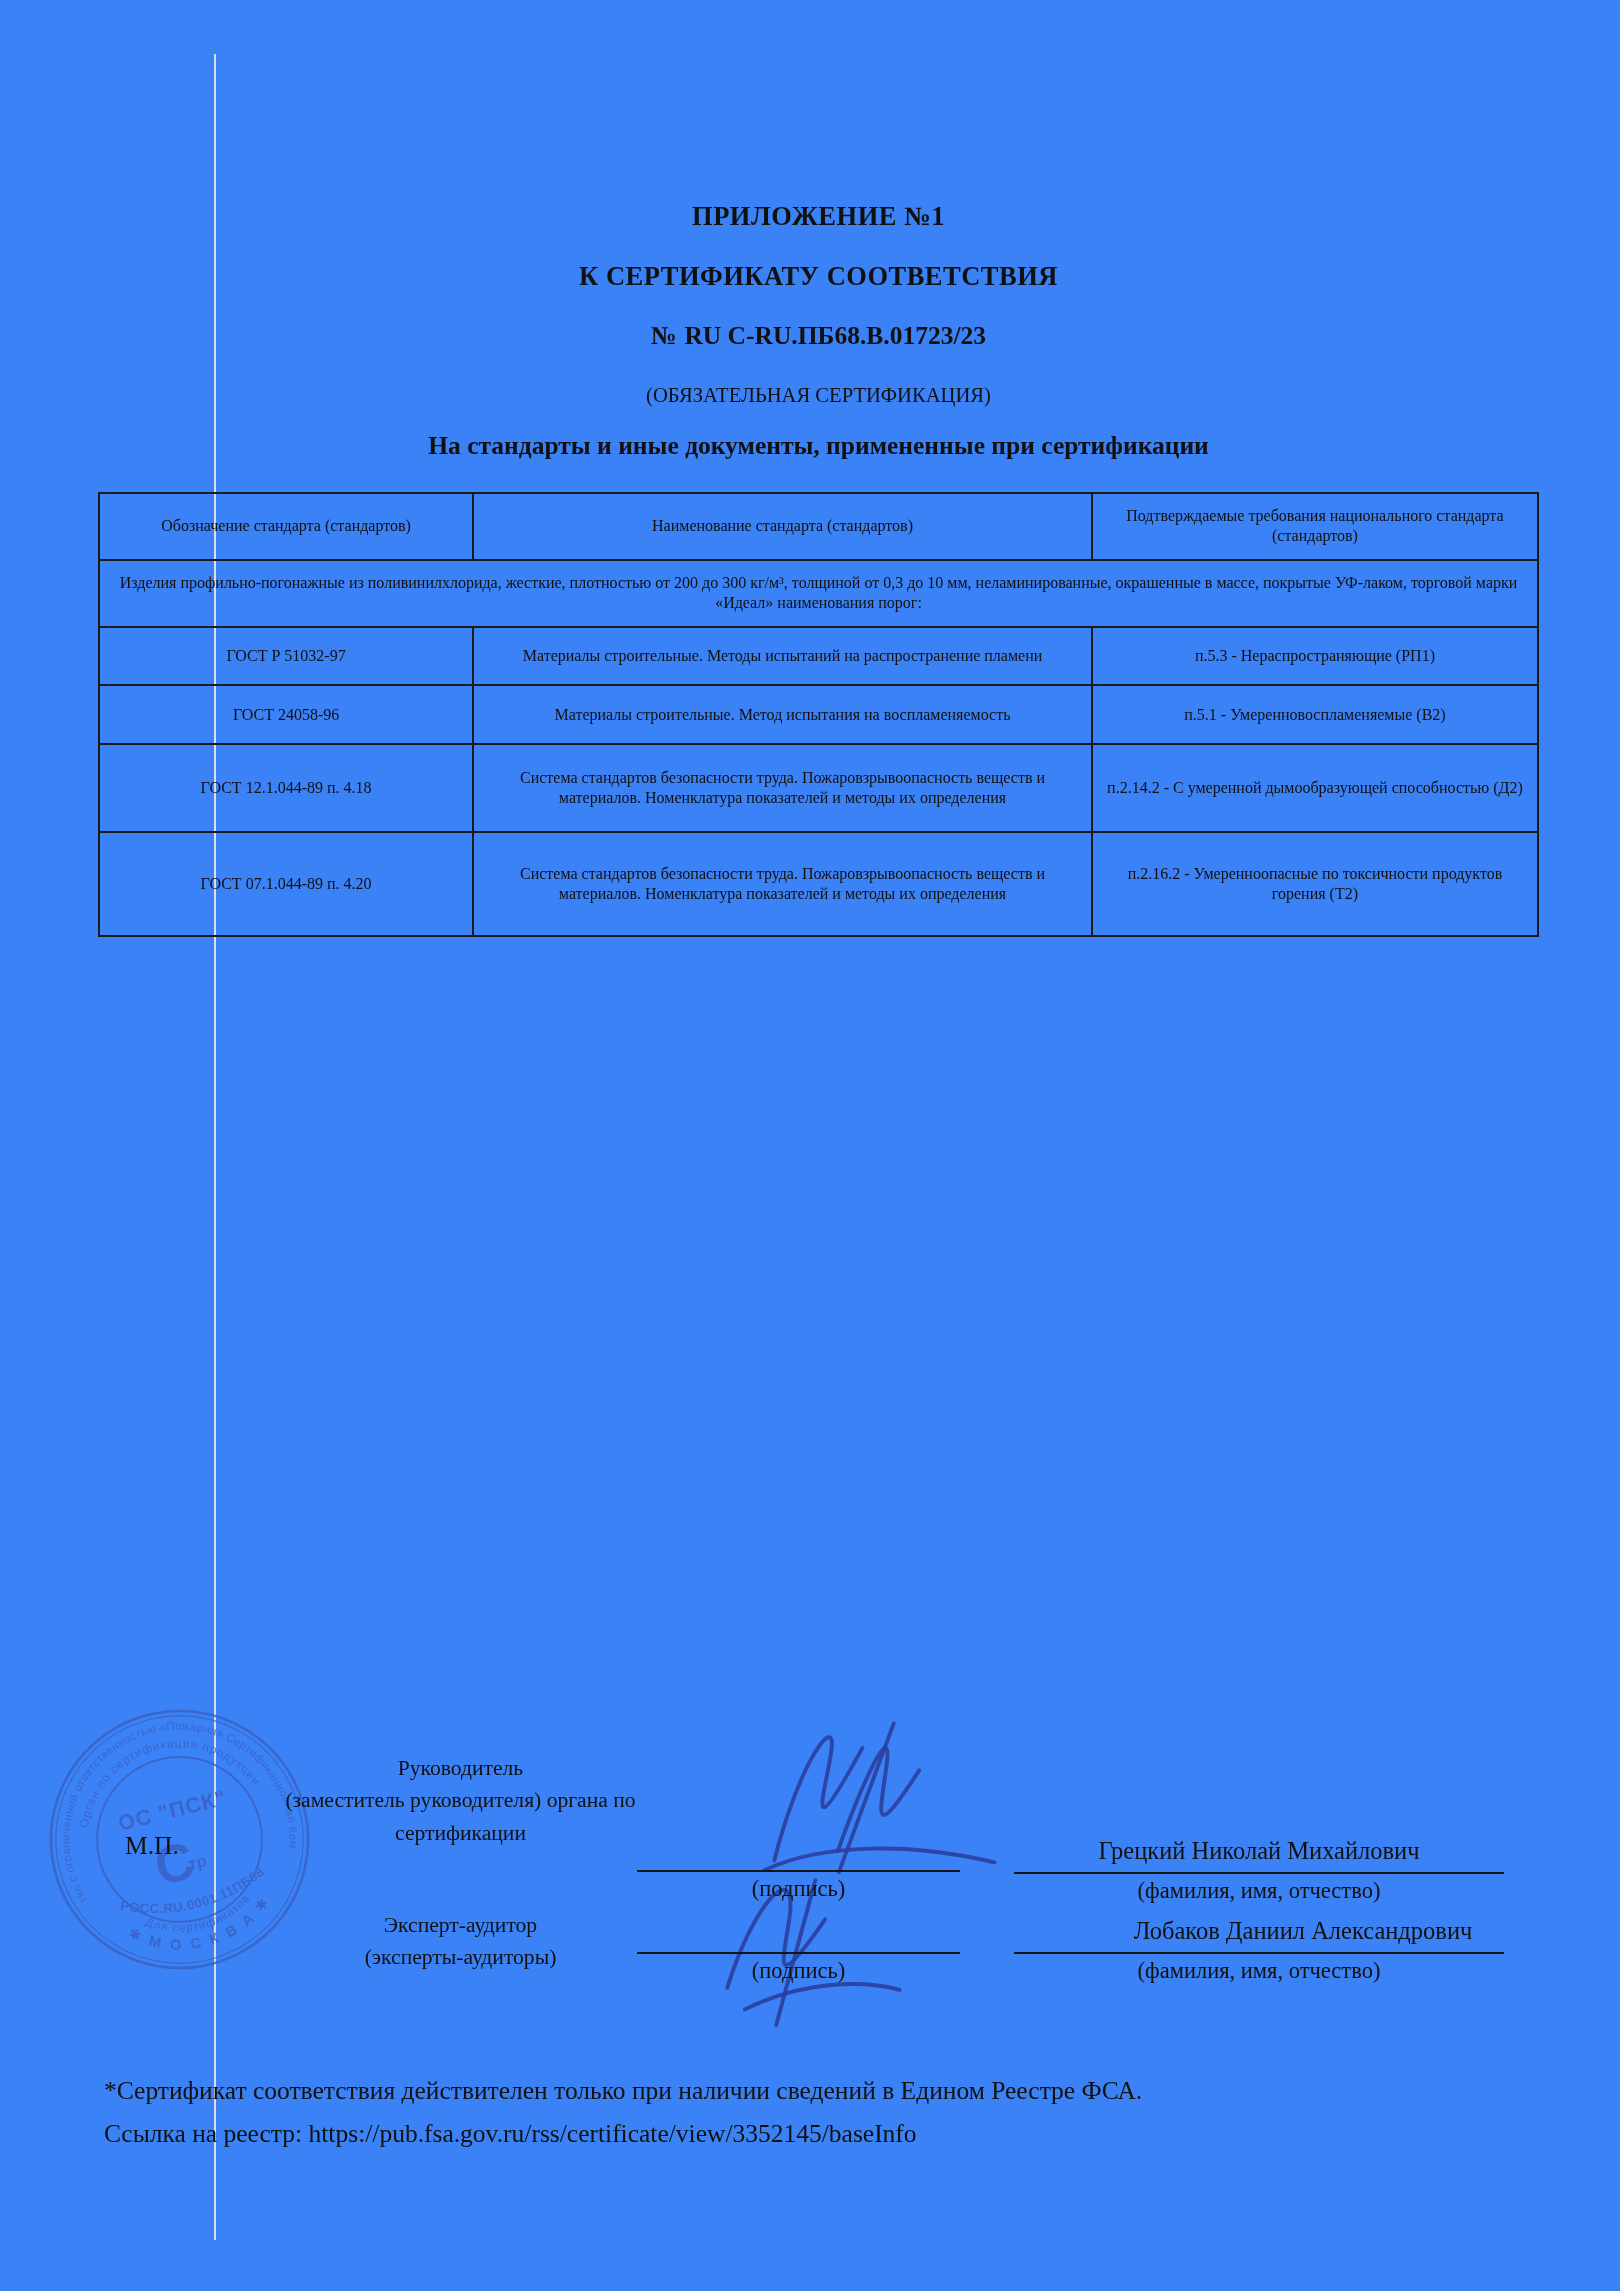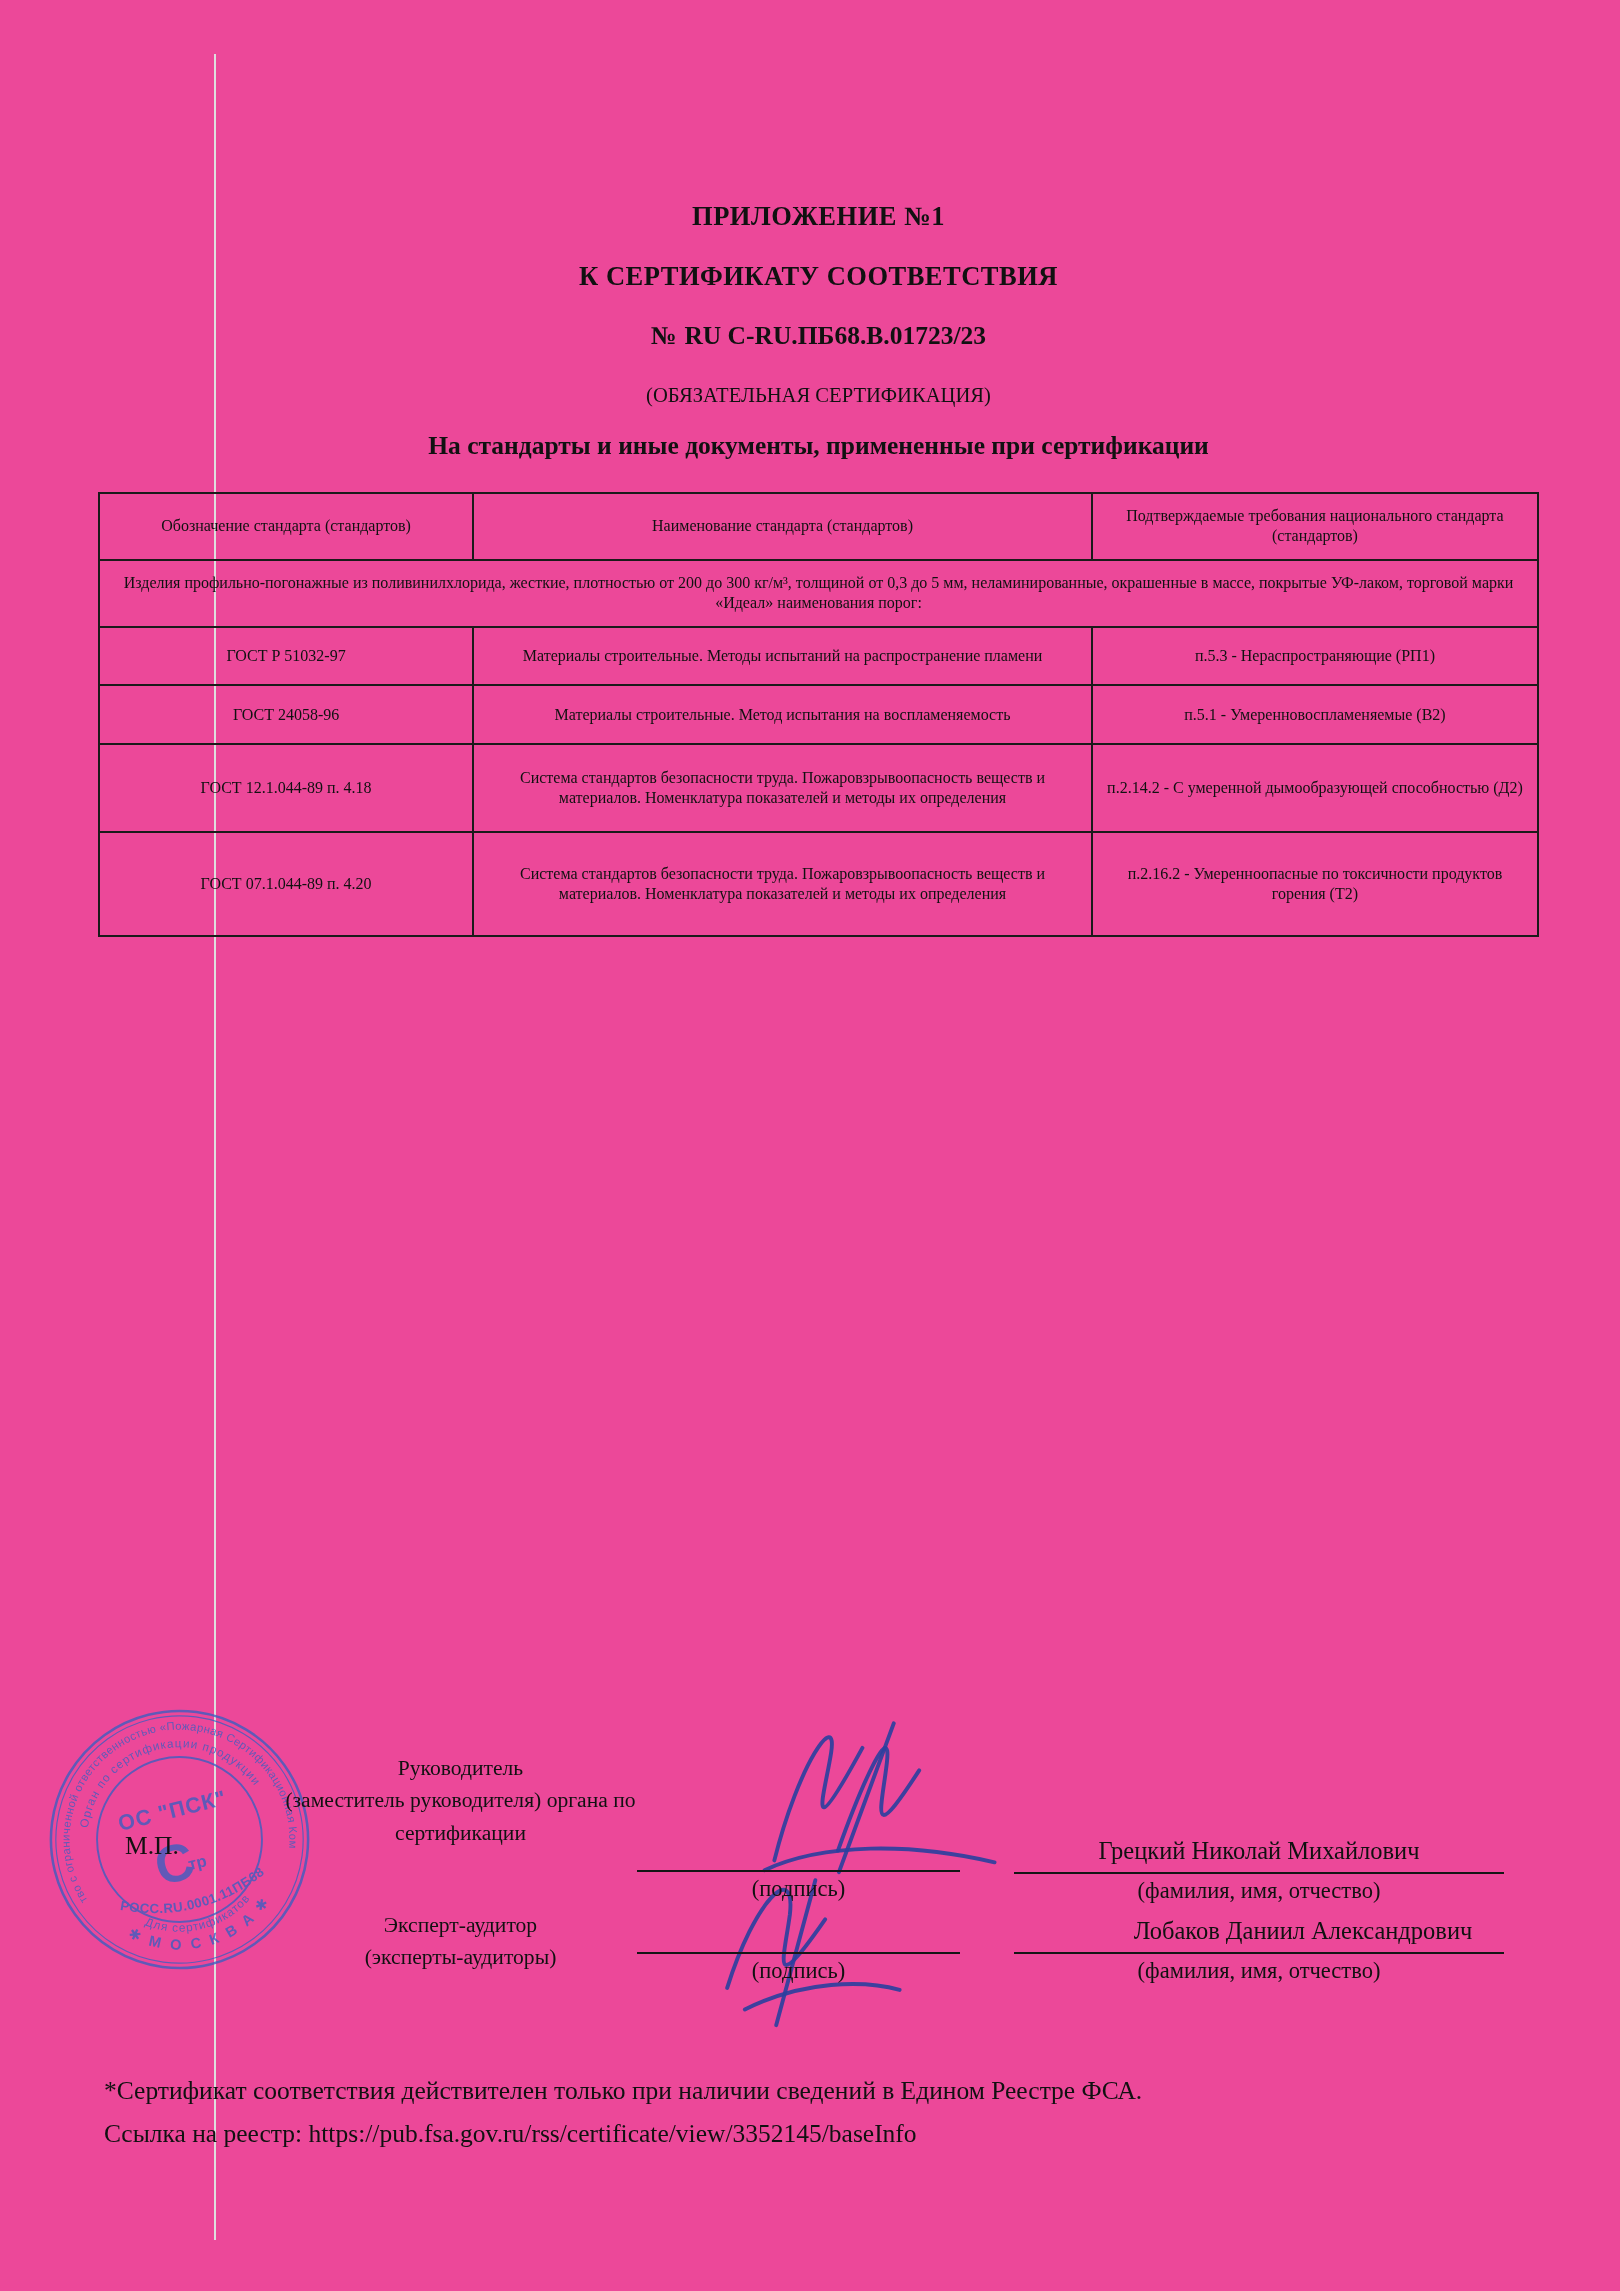--- a/index.html
+++ b/index.html
@@ -1,19 +1,19 @@
 <!DOCTYPE html>
 <html><head>
 <meta charset="utf-8">
 <style>
   html,body{margin:0;padding:0;background:#e9e9e9;}
   .page{
     position:relative;
     width:1620px;height:2292px;
-    background:#ec4899;
+    background:#3b82f6;
     font-family:"Liberation Serif","DejaVu Serif",serif;
     color:#111;
     overflow:hidden;
   }
   .scan-line{position:absolute;left:214px;top:54px;width:2px;height:2186px;background:#dedede;}
   .centerband{position:absolute;left:98px;width:1441px;text-align:center;}
   .t-bold{font-weight:bold;}
   .t1{top:201px;font-size:26.5px;letter-spacing:0.5px;}
   .t2{top:261px;font-size:26.5px;letter-spacing:0.5px;}
   .t3{top:321px;font-size:25.5px;}
@@ -78,21 +78,21 @@
         <col style="width:43%">
         <col style="width:31%">
     </colgroup>
     <tbody>
       <tr class="hdr">
         <td>Обозначение стандарта (стандартов)</td>
         <td>Наименование стандарта (стандартов)</td>
         <td>Подтверждаемые требования национального стандарта (стандартов)</td>
       </tr>
       <tr class="prod">
-        <td colspan="3">Изделия профильно-погонажные из поливинилхлорида, жесткие, плотностью от 200 до 300 кг/м³, толщиной от 0,3 до 5 мм, неламинированные, окрашенные в массе, покрытые УФ-лаком, торговой марки «Идеал» наименования порог:</td>
+        <td colspan="3">Изделия профильно-погонажные из поливинилхлорида, жесткие, плотностью от 200 до 300 кг/м³, толщиной от 0,3 до 10 мм, неламинированные, окрашенные в массе, покрытые УФ-лаком, торговой марки «Идеал» наименования порог:</td>
       </tr>
       <tr class="r1">
         <td>ГОСТ Р 51032-97</td>
         <td>Материалы строительные. Методы испытаний на распространение пламени</td>
         <td>п.5.3 - Нераспространяющие (РП1)</td>
       </tr>
       <tr class="r2">
         <td>ГОСТ 24058-96</td>
         <td>Материалы строительные. Метод испытания на воспламеняемость</td>
         <td>п.5.1 - Умеренновоспламеняемые (В2)</td>

